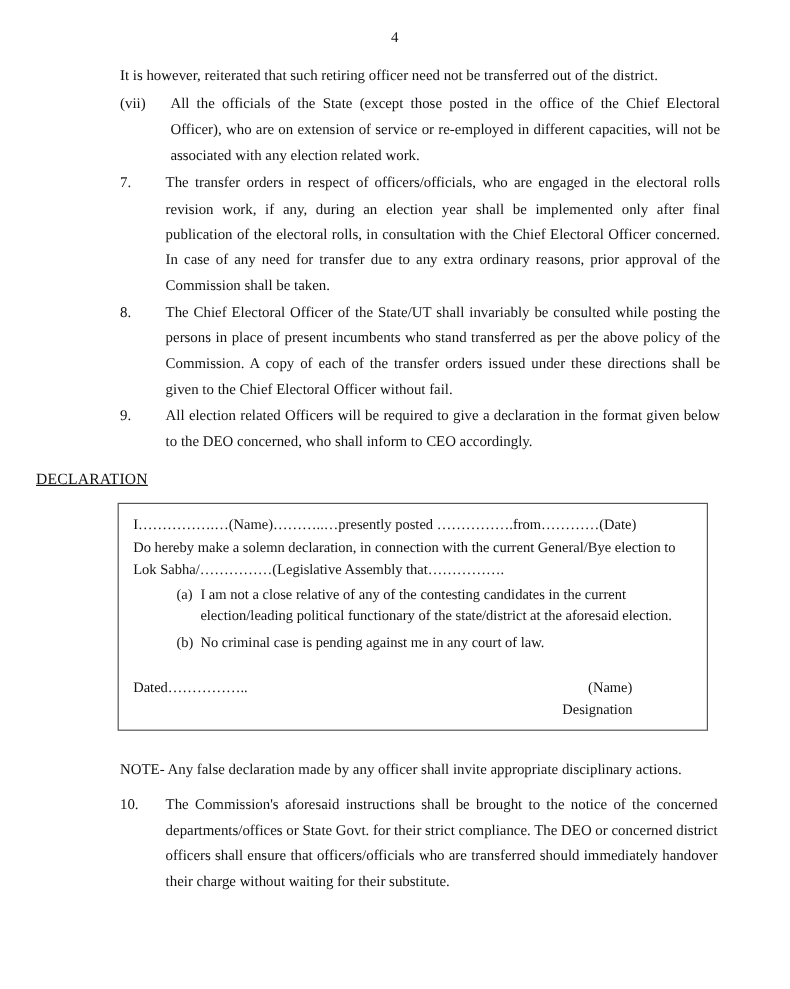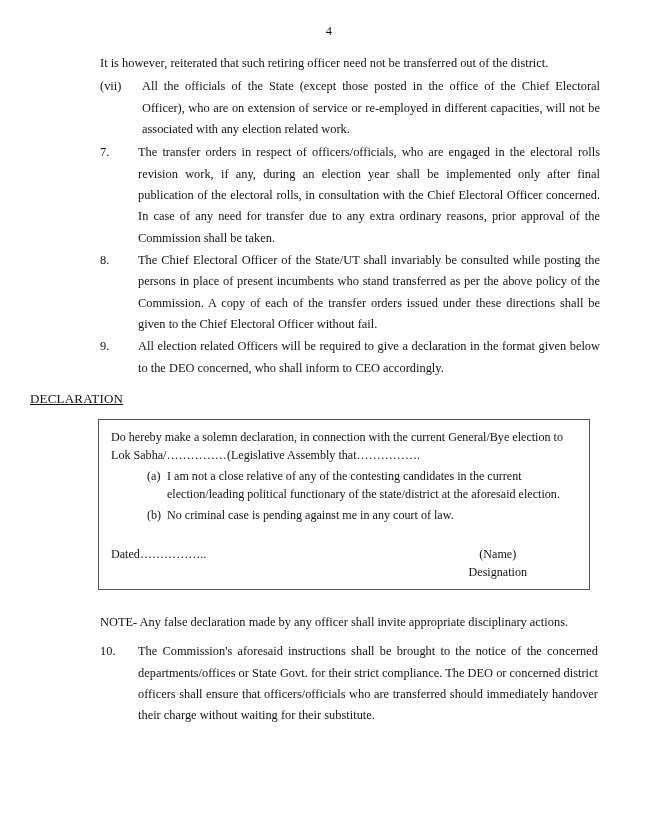--- a/index.html
+++ b/index.html
@@ -112,21 +112,21 @@
     margin-left: 24px;
     margin-top: 3px;
   }
   .decl-foot {
     display: flex;
     justify-content: space-between;
     margin-top: 20px;
     padding-bottom: 2px;
   }
   .decl-foot .right {
-    text-align: center;
+    text-align: right;
     margin-right: 52px;
   }
   .after-box {
     margin-top: 22px;
   }
   .note-line {
     font-size: 12.4px;
     line-height: 1.72;
     margin-left: 70px;
     margin-right: 30px;
@@ -168,20 +168,21 @@
       <span class="num">9.</span>
       <span class="body">All election related Officers will be required to give a declaration in the format given below to the DEO concerned, who shall inform to CEO accordingly.</span>
     </div>
 
   </div>
 
   <div class="declaration-title">DECLARATION</div>
 
 
   <div class="decl-box">
+    <div class="line">I…………….…(Name)………..…presently posted …………….from…………(Date)</div>
     <div class="line">Do hereby make a solemn declaration, in connection with the current General/Bye election to Lok Sabha/……………(Legislative Assembly that…………….</div>
 
     <div class="decl-sub">
       <span class="lbl">(a)</span>
       <span class="txt">I am not a close relative of any of the contesting candidates in the current election/leading political functionary of the state/district at the aforesaid election.</span>
     </div>
 
     <div class="decl-sub">
       <span class="lbl">(b)</span>
       <span class="txt">No criminal case is pending against me in any court of law.</span>

